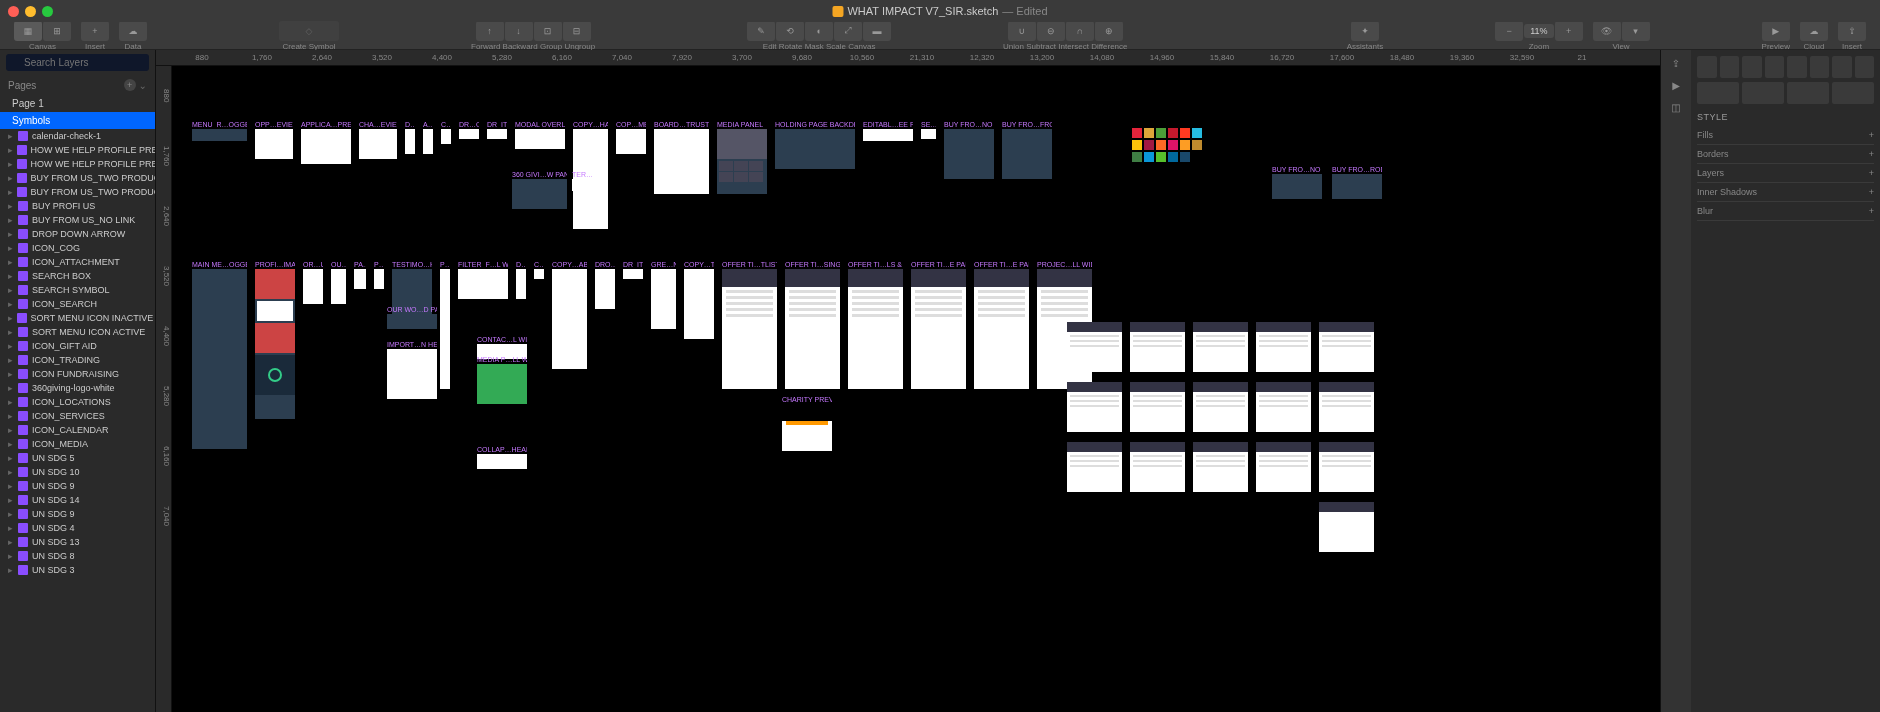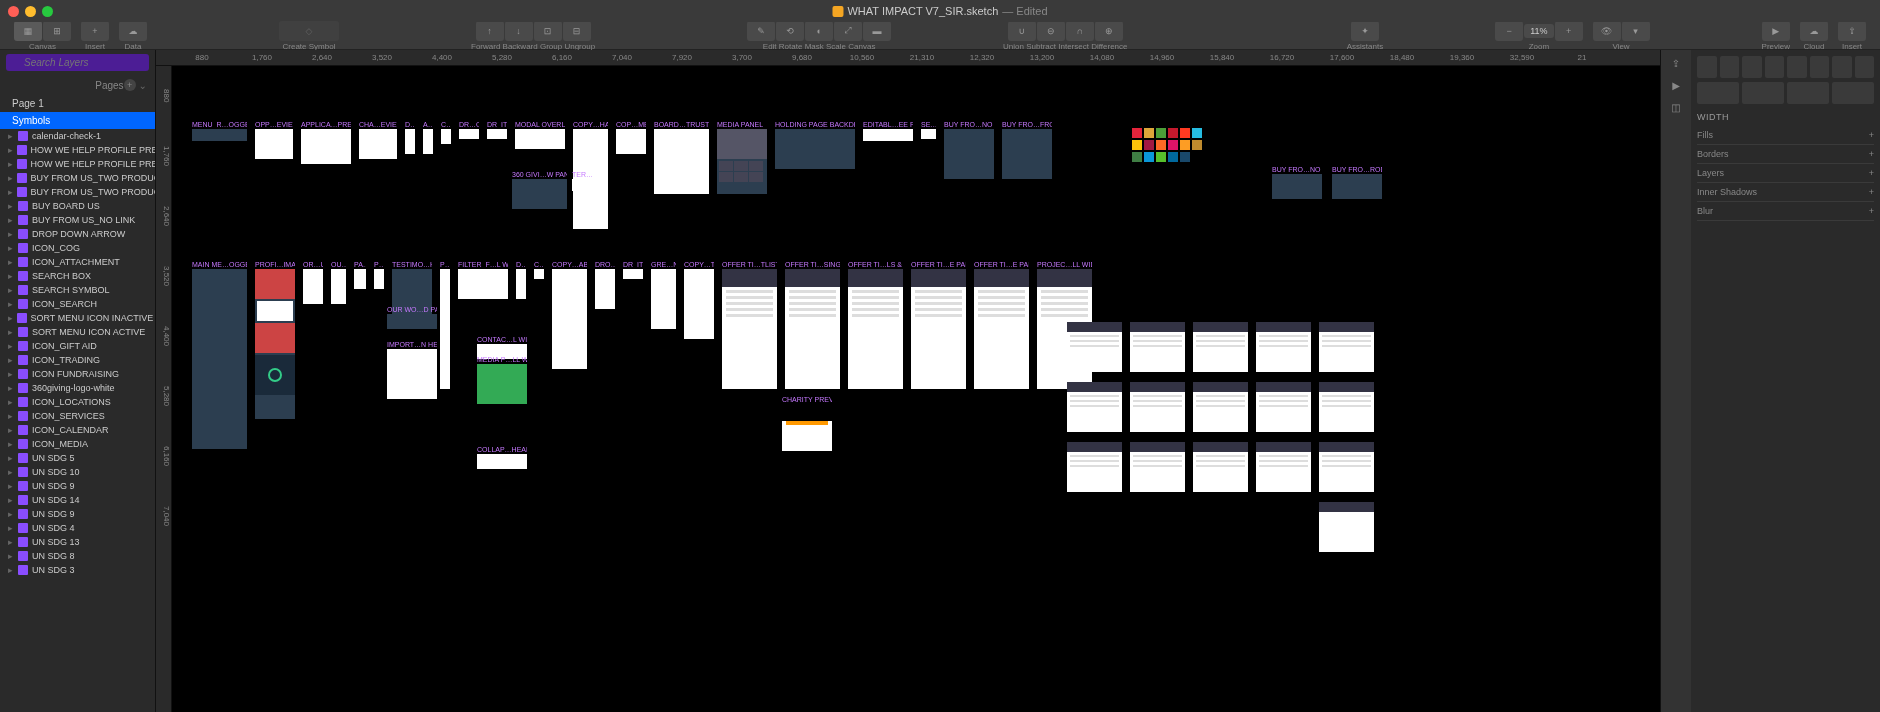--- a/index.html
+++ b/index.html
@@ -13,22 +13,22 @@
 .toolbar { height:28px; background:#3a3a3a; display:flex; align-items:center; padding:0 10px; gap:2px; border-bottom:1px solid #222; }
 .tbgroup { display:flex; align-items:center; gap:1px; }
 .tbbtn { width:28px; height:20px; background:#4a4a4a; border-radius:3px; display:flex; align-items:center; justify-content:center; color:#999; font-size:9px; }
 .tbbtn.active { background:#5a5a5a; }
 .tblabel { font-size:8px; color:#888; margin-top:1px; text-align:center; }
 .tbsect { display:flex; flex-direction:column; align-items:center; margin:0 4px; }
 .spacer { flex:1; }
 .main { display:flex; height:calc(100% - 50px); }
 .left { width:156px; background:#2a2a2a; display:flex; flex-direction:column; border-right:1px solid #111; }
 .search { padding:4px 6px; }
-.search input { width:100%; background:#4c1d95; border:none; color:#888; font-size:10px; padding:3px 6px 3px 18px; border-radius:3px;font-style:italic; }
-.pages-hdr { padding:4px 8px; font-size:10px; color:#888; display:flex; justify-content:flex-end; align-items:center; }
+.search input { width:100%; background:#0f172a; border:none; color:#888; font-size:10px; padding:3px 6px 3px 18px; border-radius:3px; }
+.pages-hdr { padding:4px 8px; font-size:10px; color:#888; display:flex; justify-content:space-between; align-items:center; }
 .pages-hdr .plus { width:12px; height:12px; background:#444; border-radius:50%; font-size:9px; display:flex; align-items:center; justify-content:center; }
 .page-item { padding:3px 12px; font-size:10px; color:#ccc; }
 .page-item.sel { background:#0066ff; color:#fff; }
 .layers { flex:1; overflow-y:auto; }
 .layer { padding:2px 8px; font-size:9px; color:#ccc; display:flex; align-items:center; gap:4px; white-space:nowrap; overflow:hidden; }
 .layer .arrow { width:6px; color:#666; }
 .layer .ico { width:10px; height:10px; background:#8a4dff; border-radius:1px; flex-shrink:0; }
 .canvas-area { flex:1; background:#0a0a0a; position:relative; overflow:hidden; }
 .ruler-h { height:16px; background:#2a2a2a; display:flex; align-items:center; padding-left:16px; overflow:hidden; border-bottom:1px solid #111; }
 .ruler-h span { font-size:8px; color:#888; min-width:60px; text-align:center; }
@@ -196,21 +196,21 @@
           <span>BUY FROM US_TWO PRODUCT</span>
         </div>
         <div class="layer">
           <span class="arrow">▸</span>
           <span class="ico"></span>
           <span>BUY FROM US_TWO PRODUCT_NO LI…</span>
         </div>
         <div class="layer">
           <span class="arrow">▸</span>
           <span class="ico"></span>
-          <span>BUY BOARD US</span>
+          <span>BUY PROFI US</span>
         </div>
         <div class="layer">
           <span class="arrow">▸</span>
           <span class="ico"></span>
           <span>BUY FROM US_NO LINK</span>
         </div>
         <div class="layer">
           <span class="arrow">▸</span>
           <span class="ico"></span>
           <span>DROP DOWN ARROW</span>
@@ -824,21 +824,21 @@
         <div class="box"></div>
         <div class="box"></div>
         <div class="box"></div>
       </div>
       <div class="insp-row">
         <div class="box"></div>
         <div class="box"></div>
         <div class="box"></div>
         <div class="box"></div>
       </div>
-      <div class="insp-hdr">WIDTH</div>
+      <div class="insp-hdr">STYLE</div>
       <div class="insp-sect">
           <span>Fills</span>
           <span>+</span>
         </div>
       <div class="insp-sect">
           <span>Borders</span>
           <span>+</span>
         </div>
       <div class="insp-sect">
           <span>Layers</span>

